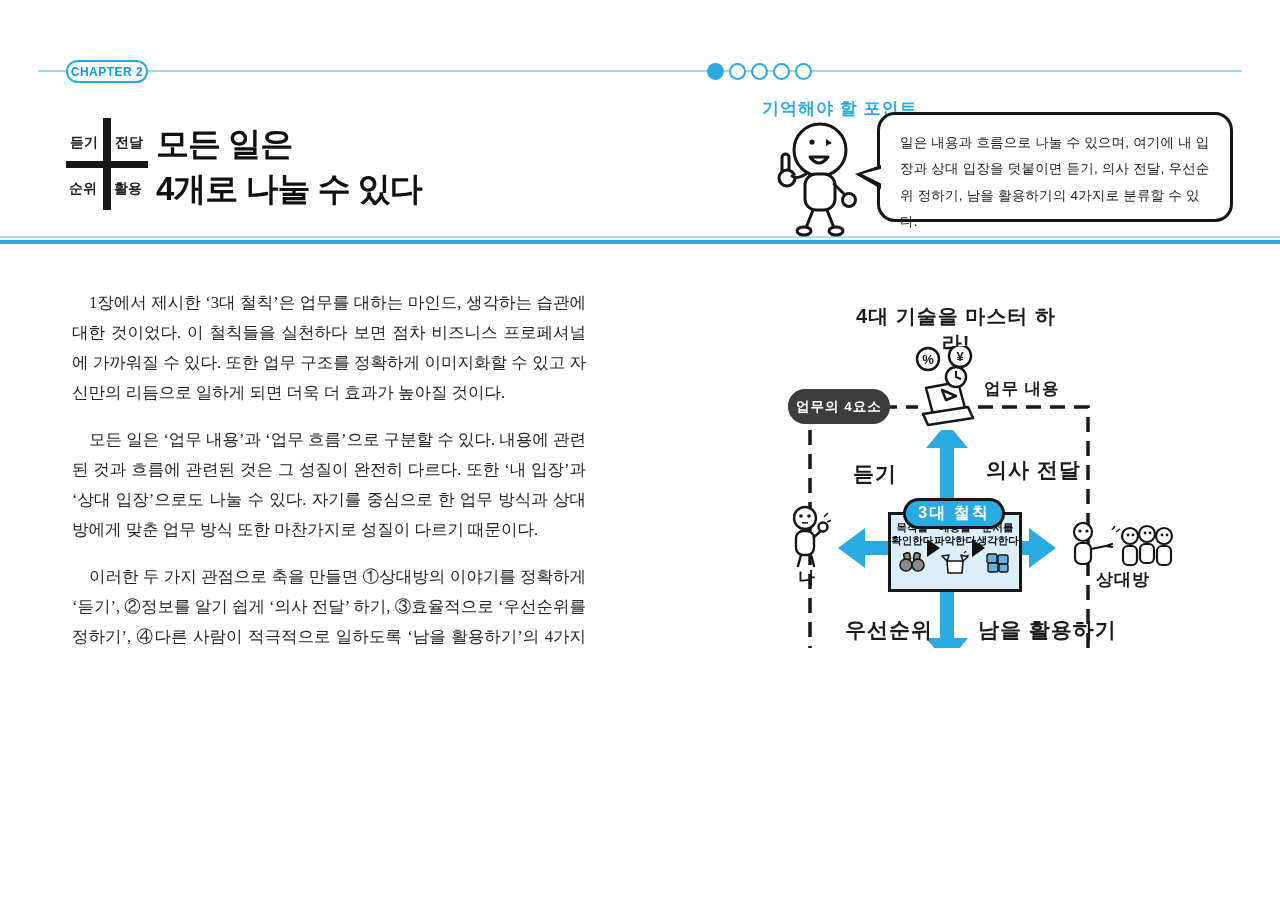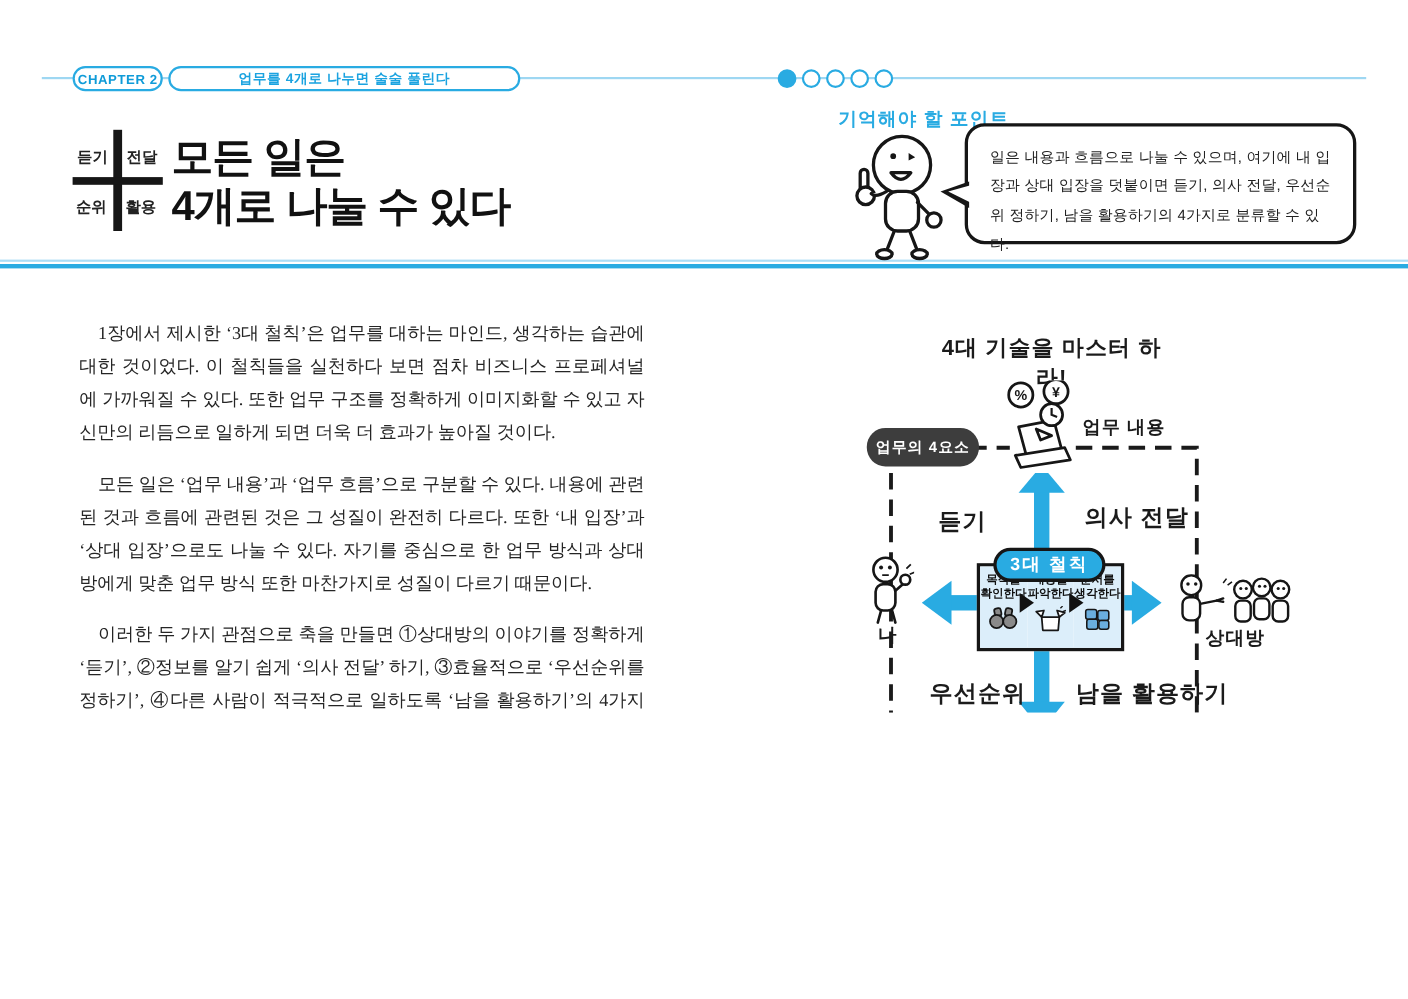--- a/index.html
+++ b/index.html
@@ -17,21 +17,21 @@
   .dot.filled{background:#29abe2;}
 
   
   .sep-thin{left:0;top:236px;width:1280px;height:2px;background:#aadcf5;}
   .sep-thick{left:0;top:240px;width:1280px;height:4px;background:#29abe2;}
 
   
   .cross-v{background:#161616;}
   .cross-h{background:#161616;}
   .cross-label{font-size:14px;font-weight:bold;color:#222;}
-  .big-title{font-size:38px;font-weight:800;line-height:45px;letter-spacing:-1px;color:#111;}
+  .big-title{font-size:33px;font-weight:800;line-height:45px;letter-spacing:-1px;color:#111;}
 
   
   .body-text{left:72px;top:288px;width:514px;}
   .body-text p{margin:0 0 17px 0;font-size:16.5px;line-height:30px;text-align:justify;
                text-indent:17px;color:#252525;font-family:"Liberation Serif",serif;}
 
   
   .point-label{color:#29abe2;font-size:17px;font-weight:bold;letter-spacing:1px;}
   .bubble{box-sizing:border-box;border:3px solid #161616;border-radius:18px;background:#fff;
           padding:15px 20px;font-size:13.5px;line-height:1.95;color:#222;letter-spacing:0.2px;}
@@ -62,23 +62,20 @@
 </style>
 </head>
 <body>
 
 <div class="page">
 
   <div class="abs header-rule"></div>
 
   <div class="abs pill" style="left:66px;top:60px;width:82px;height:23px;">
     <span>CHAPTER 2</span>
-  </div>
-  <div class="abs pill blue-text" style="left:153px;top:60px;width:320px;height:23px;font-size:12.5px;">
-    <span>업무를 4개로 나누면 술술 풀린다</span>
   </div>
 
   <div class="dot filled" style="left:707px;"></div>
   <div class="dot" style="left:729px;"></div>
   <div class="dot" style="left:751px;"></div>
   <div class="dot" style="left:773px;"></div>
   <div class="dot" style="left:795px;"></div>
 
 
   <div class="abs sep-thin"></div>

